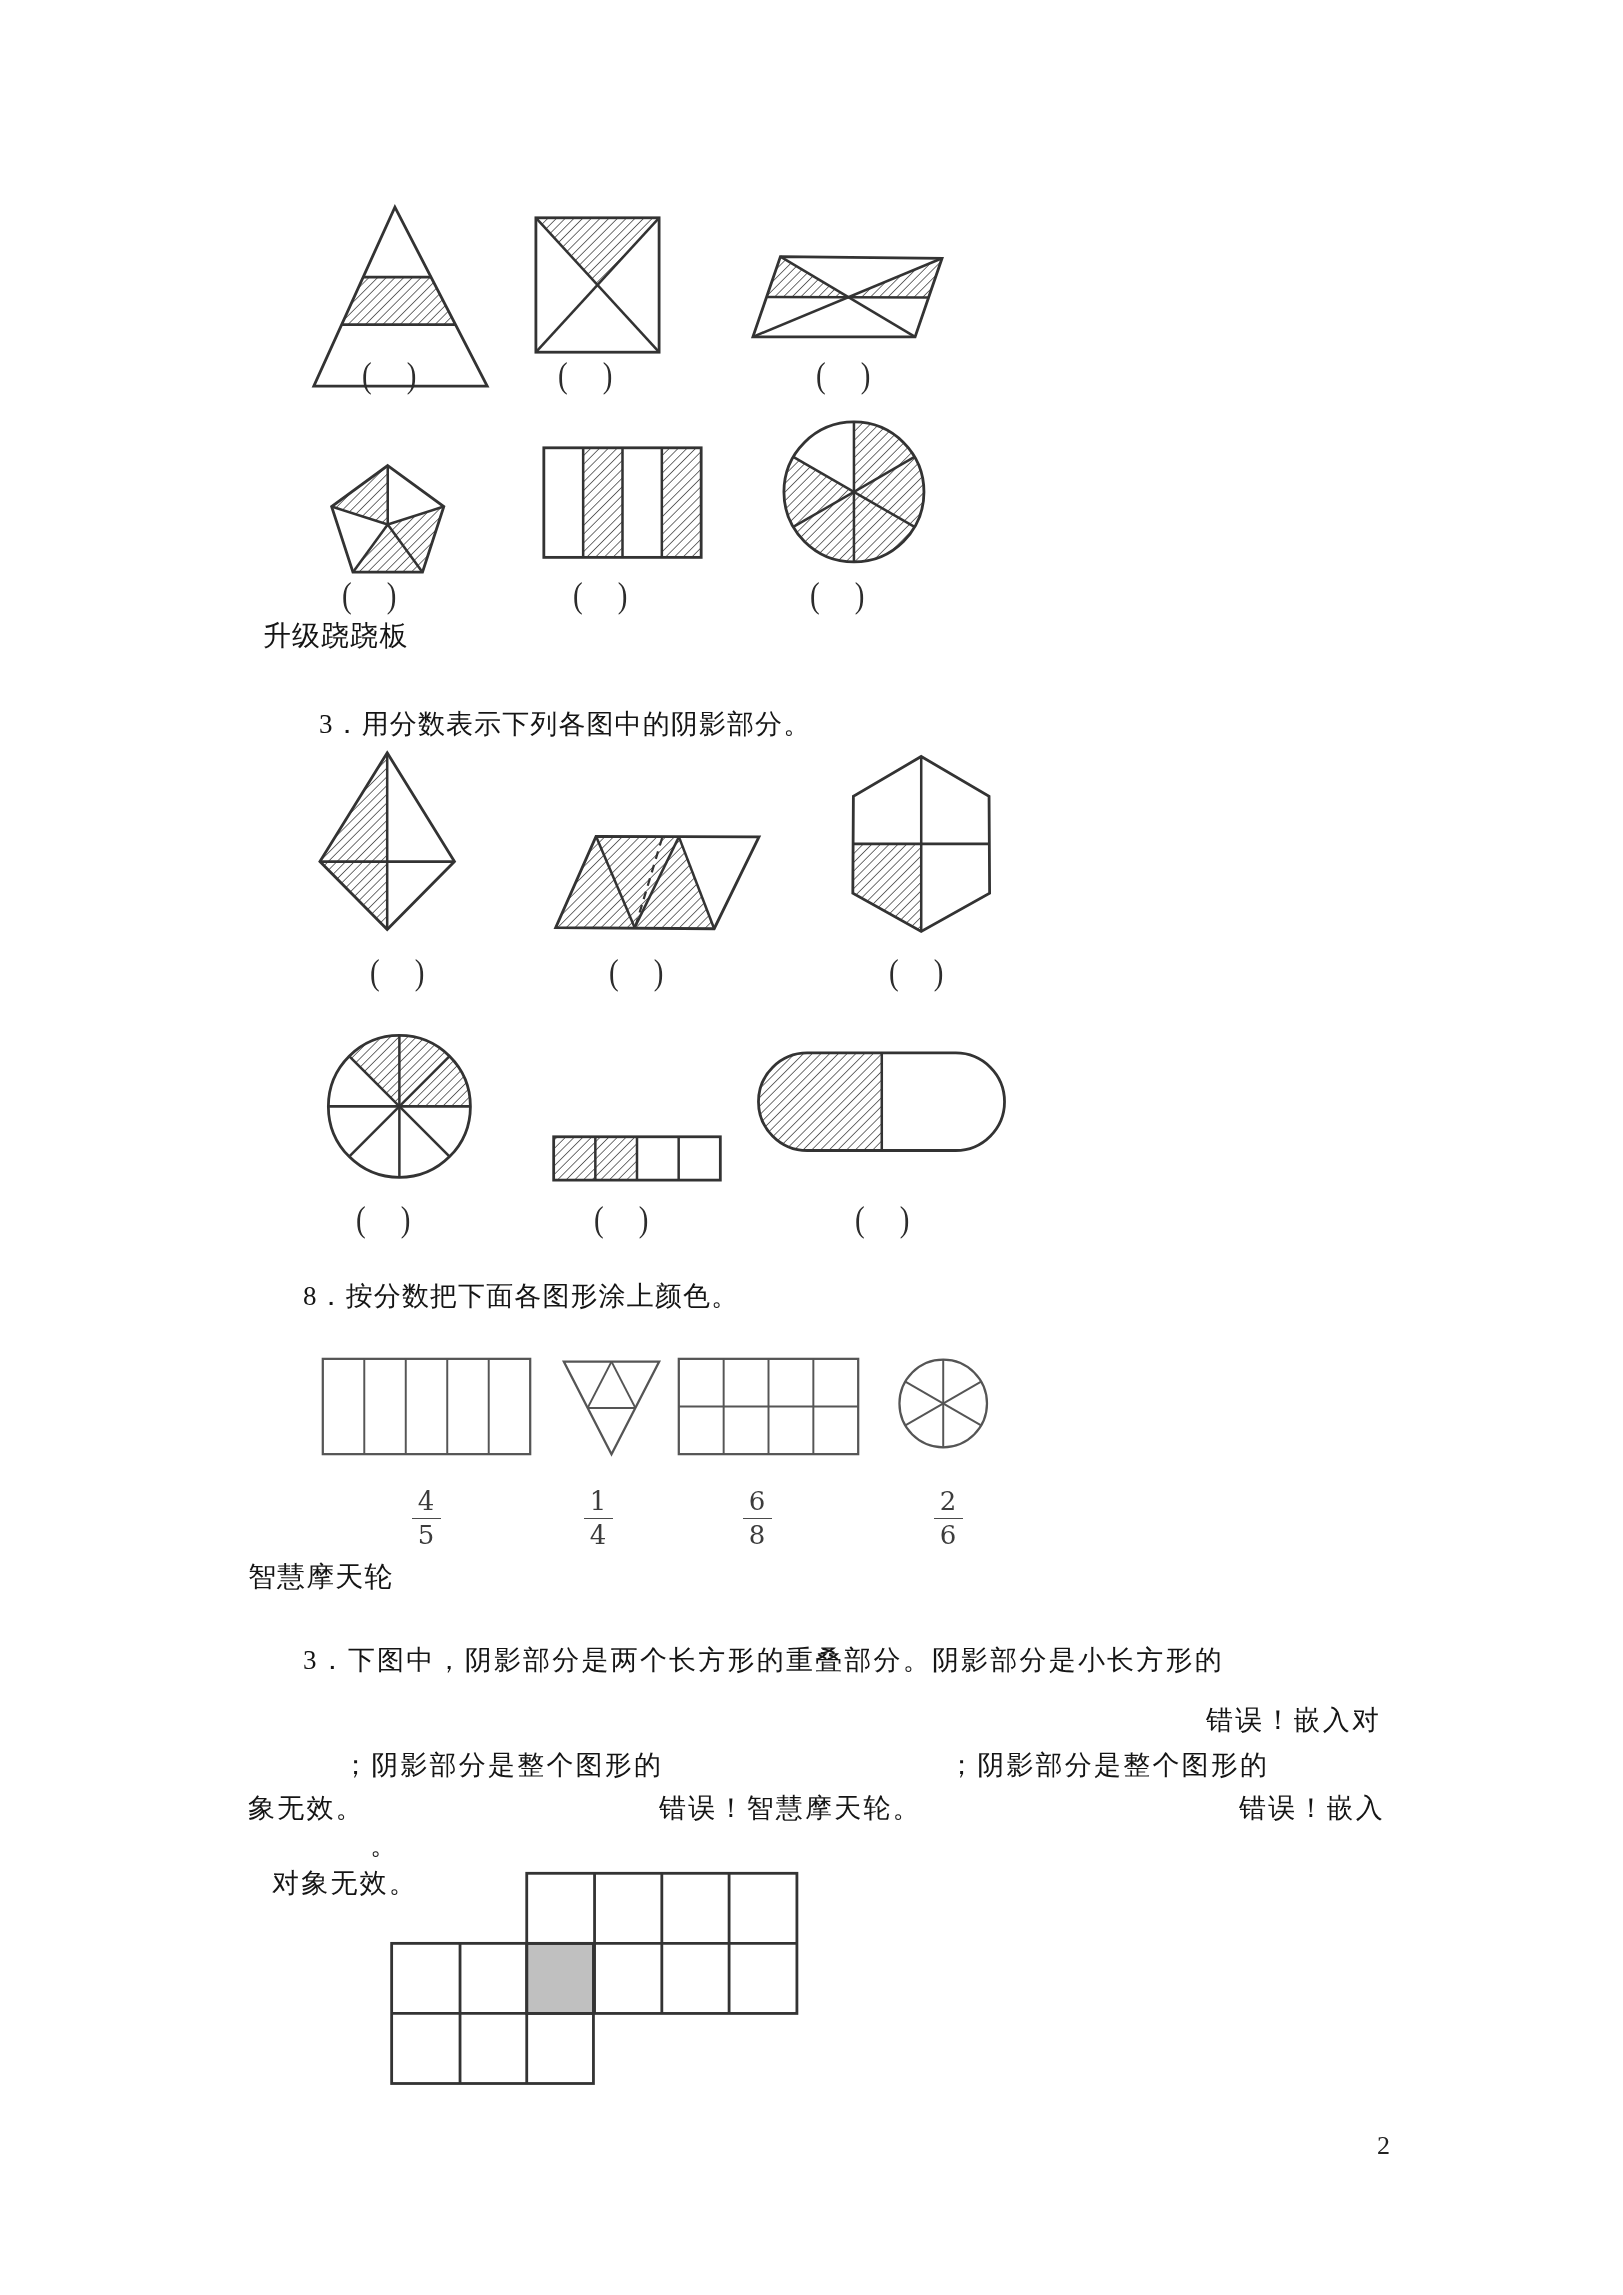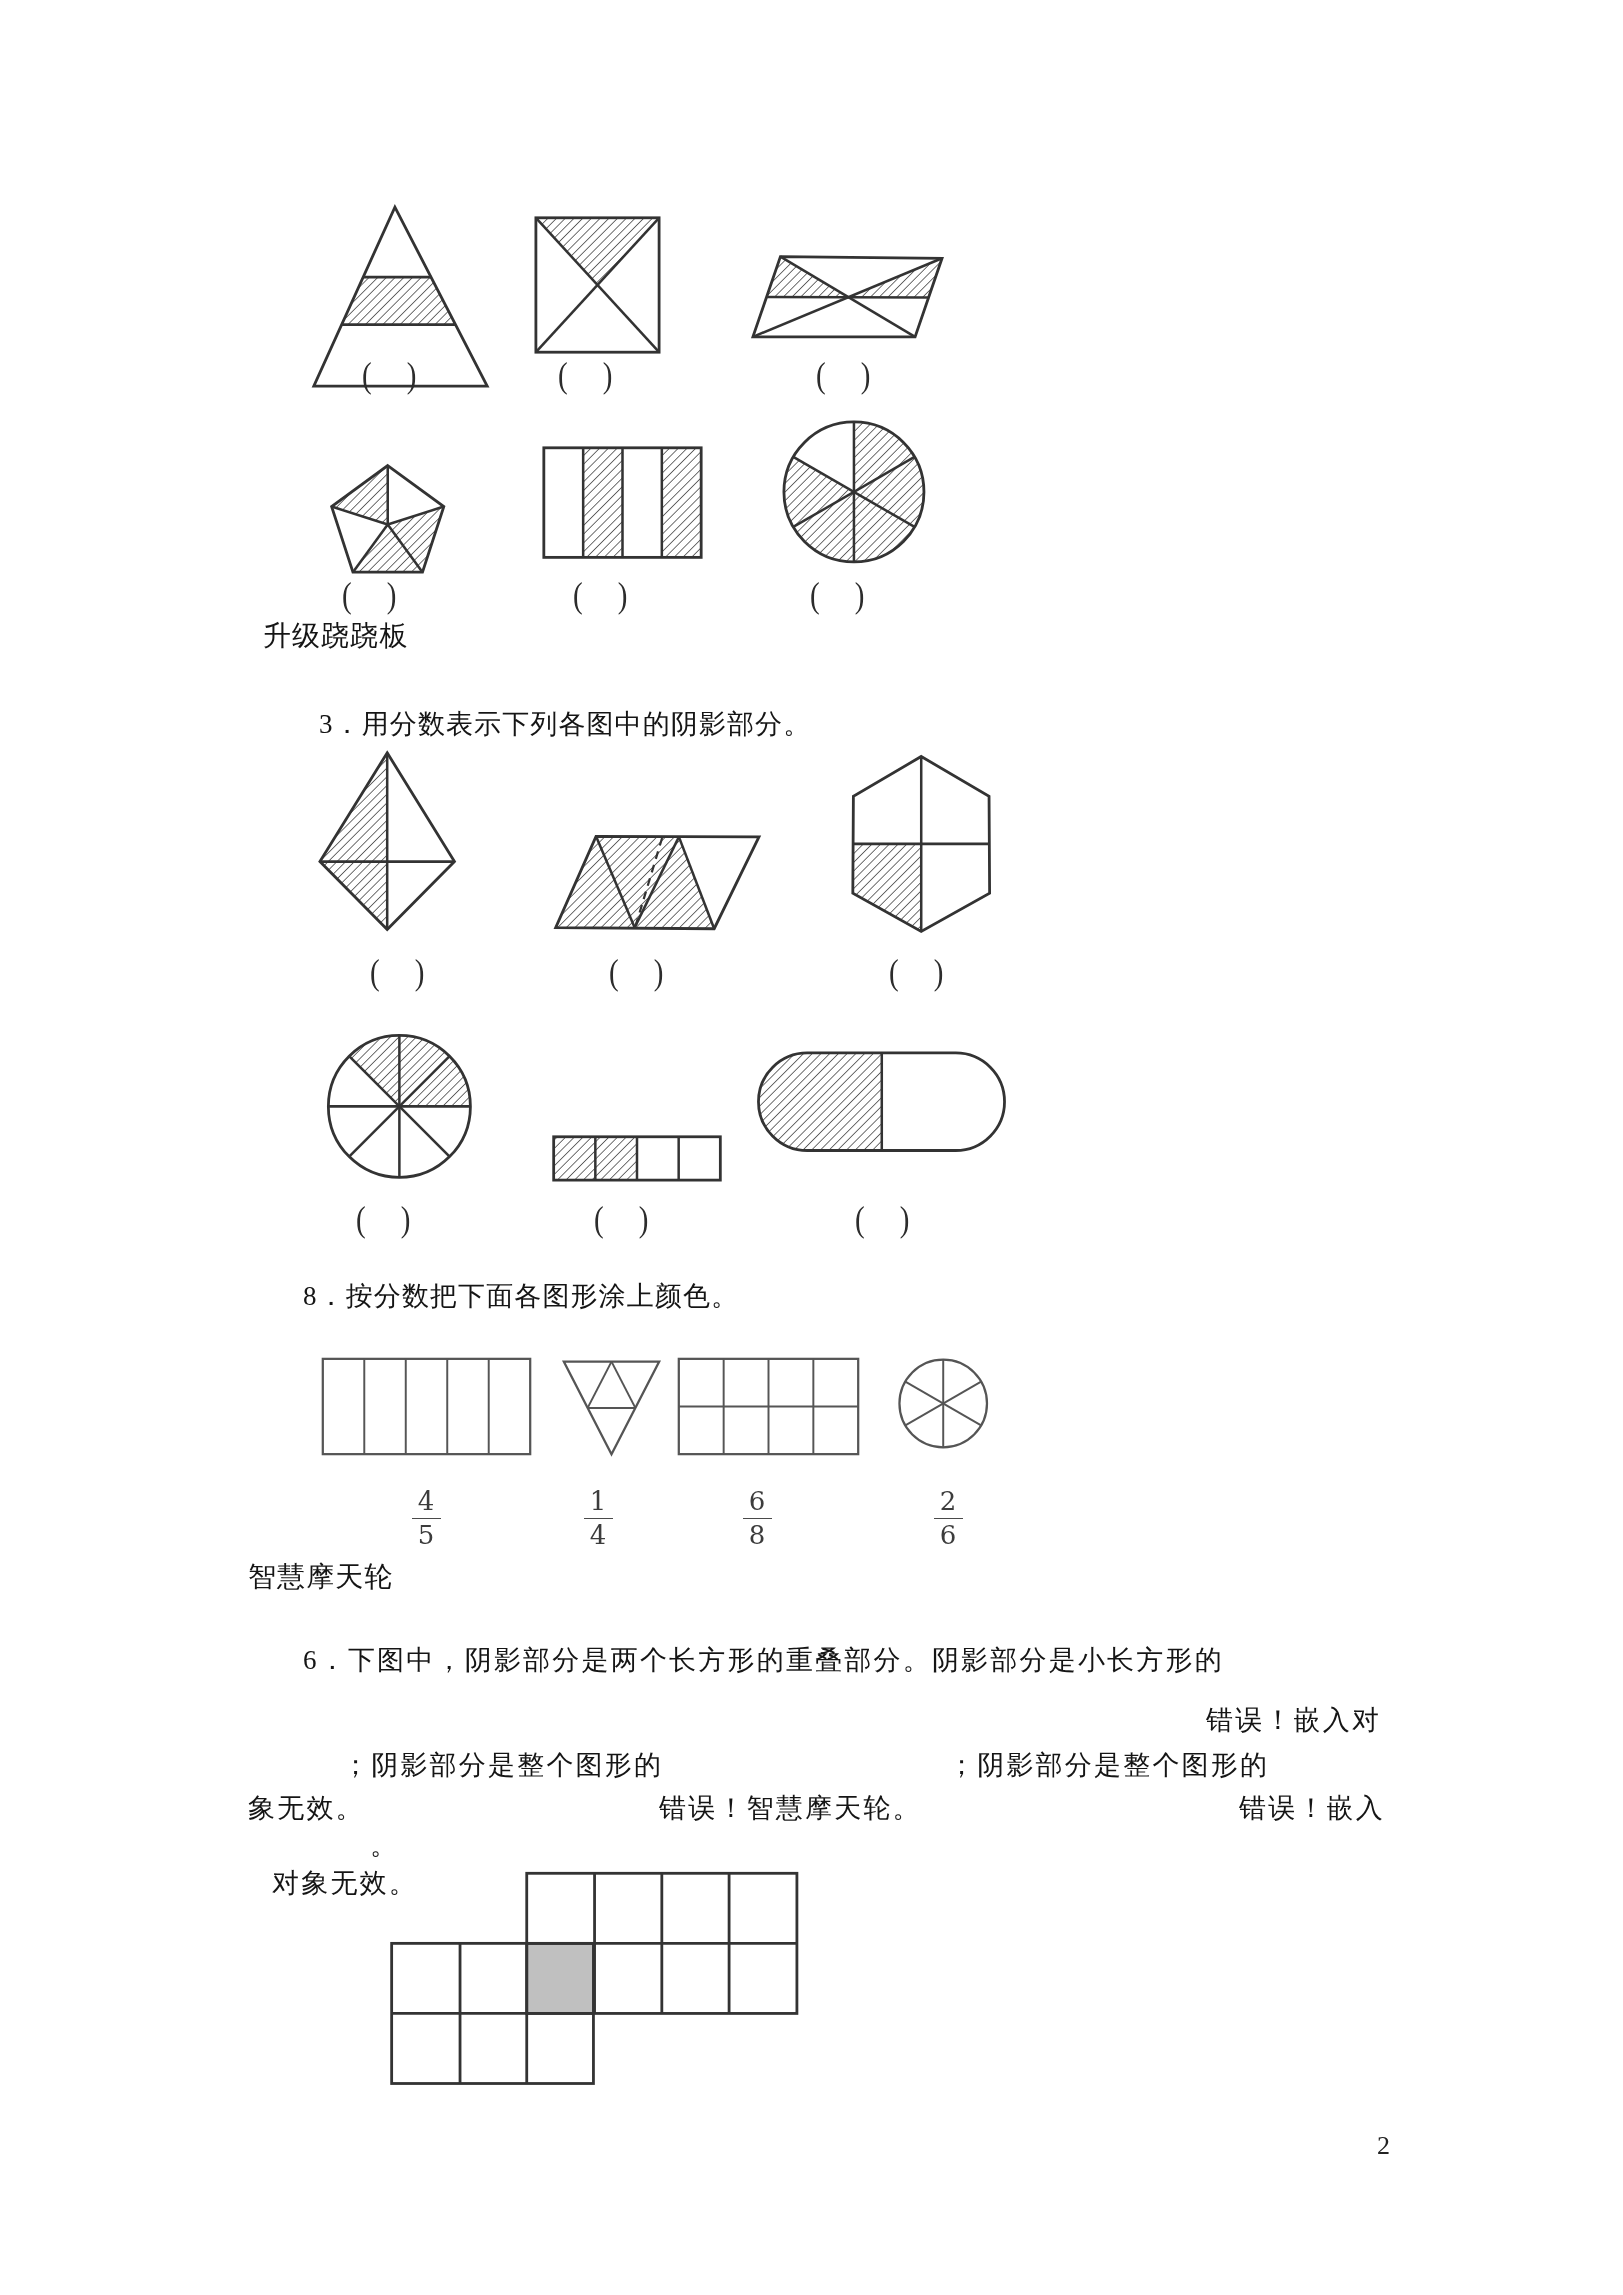--- a/index.html
+++ b/index.html
@@ -328,21 +328,21 @@
     <div class="num">6</div>
     <div class="den">8</div>
   </div>
   <div class="frac" style="left:923px;top:1486px;">
     <div class="num">2</div>
     <div class="den">6</div>
   </div>
 
   <div class="txt heading" style="left:248px;top:1558px;">智慧摩天轮</div>
 
-  <div class="txt q5line" style="left:303px;top:1642px;">6．下图中，阴影部分是两个长方形的重叠部分。阴影部分是小长方形的</div>
+  <div class="txt q5line" style="left:303px;top:1642px;">3．下图中，阴影部分是两个长方形的重叠部分。阴影部分是小长方形的</div>
   <div class="txt q5line" style="left:1206px;top:1702px;">错误！嵌入对</div>
   <div class="txt q5line" style="left:342px;top:1747px;">；阴影部分是整个图形的</div>
   <div class="txt q5line" style="left:948px;top:1747px;">；阴影部分是整个图形的</div>
   <div class="txt q5line" style="left:248px;top:1790px;">象无效。</div>
   <div class="txt q5line" style="left:659px;top:1790px;">错误！智慧摩天轮。</div>
   <div class="txt q5line" style="left:1239px;top:1790px;">错误！嵌入</div>
   <div class="txt q5line" style="left:370px;top:1827px;">。</div>
   <div class="txt q5line" style="left:248px;top:1865px;margin-left:24px;">对象无效。</div>
 
   <div class="fig" style="left:381px;top:1862px;">

